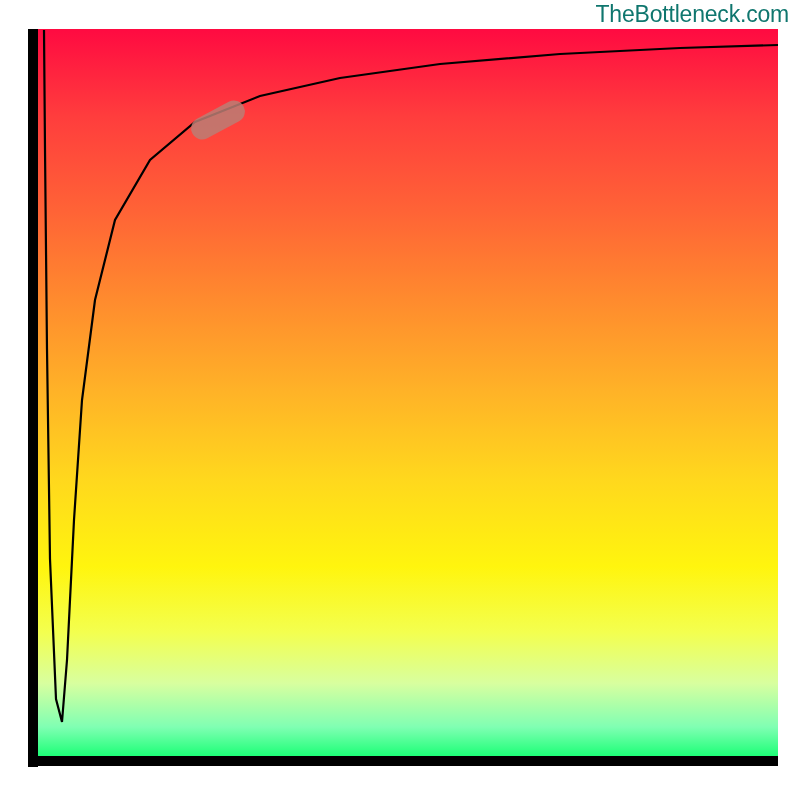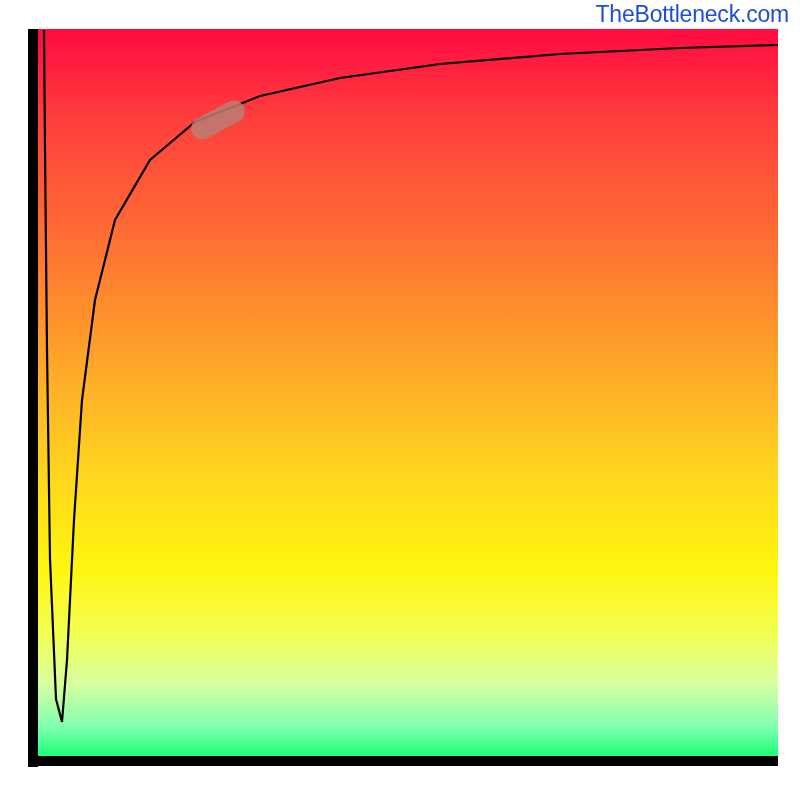--- a/index.html
+++ b/index.html
@@ -14,21 +14,21 @@
   .root {
     position: relative;
     width: 800px;
     height: 800px;
   }
   .attribution {
     position: absolute;
     top: 0;
     right: 11px;
     font-size: 23px;
-    color: #1d4ed8;
+    color: #0f766e;
     font-weight: 500;
     line-height: 29px;
     letter-spacing: -0.2px;
   }
   .axis-left, .axis-bottom {
     position: absolute;
     background: #000000;
   }
   .axis-left {
     left: 28px;

